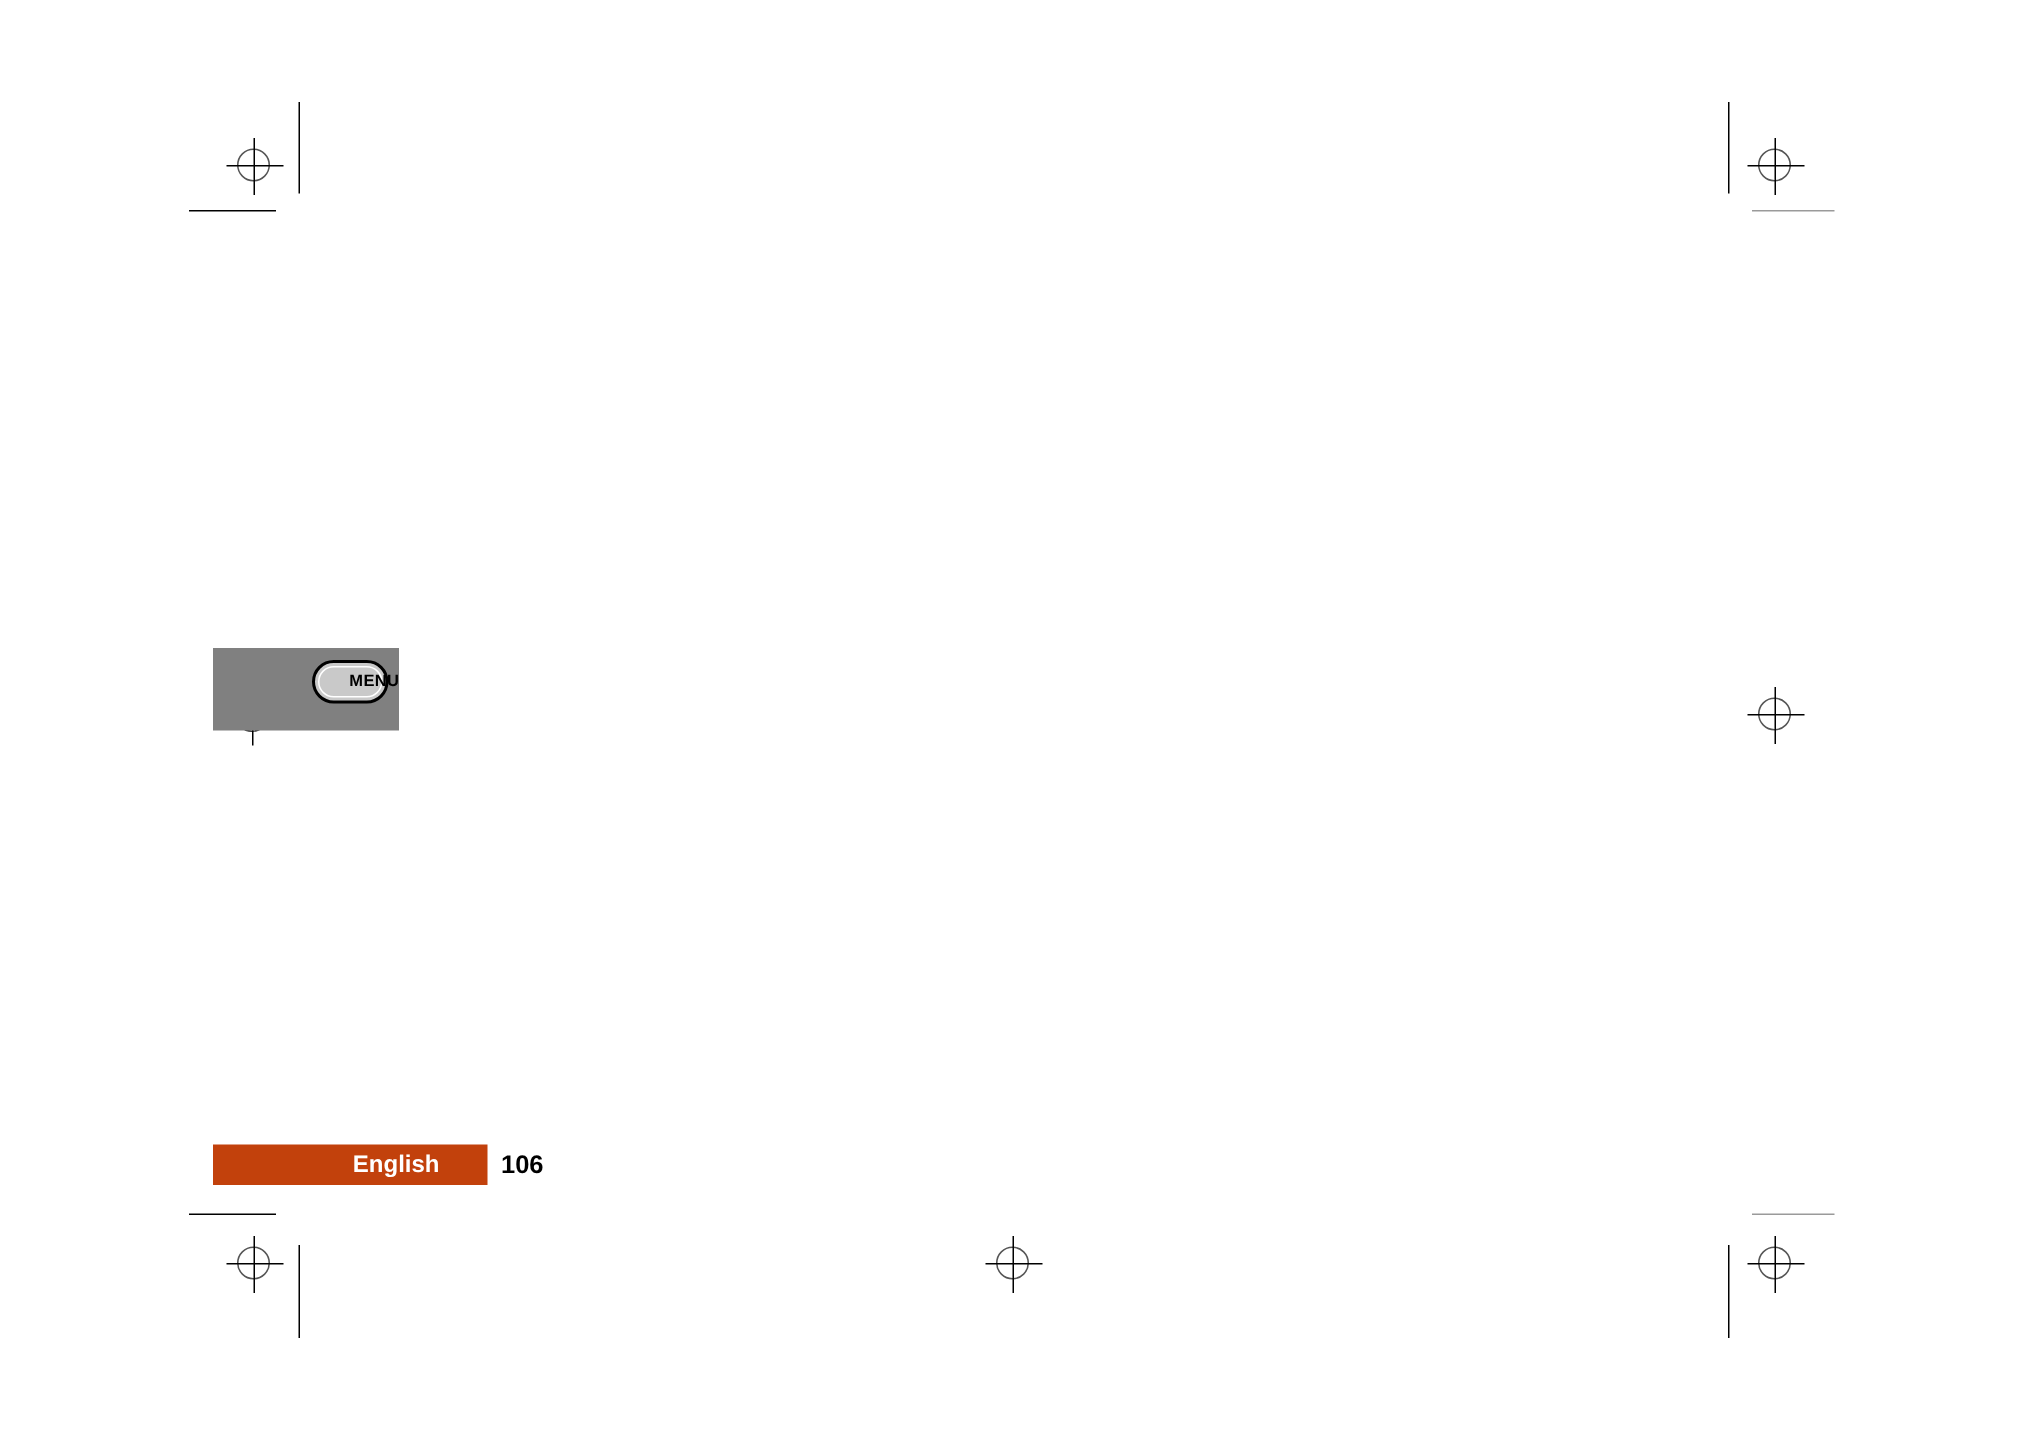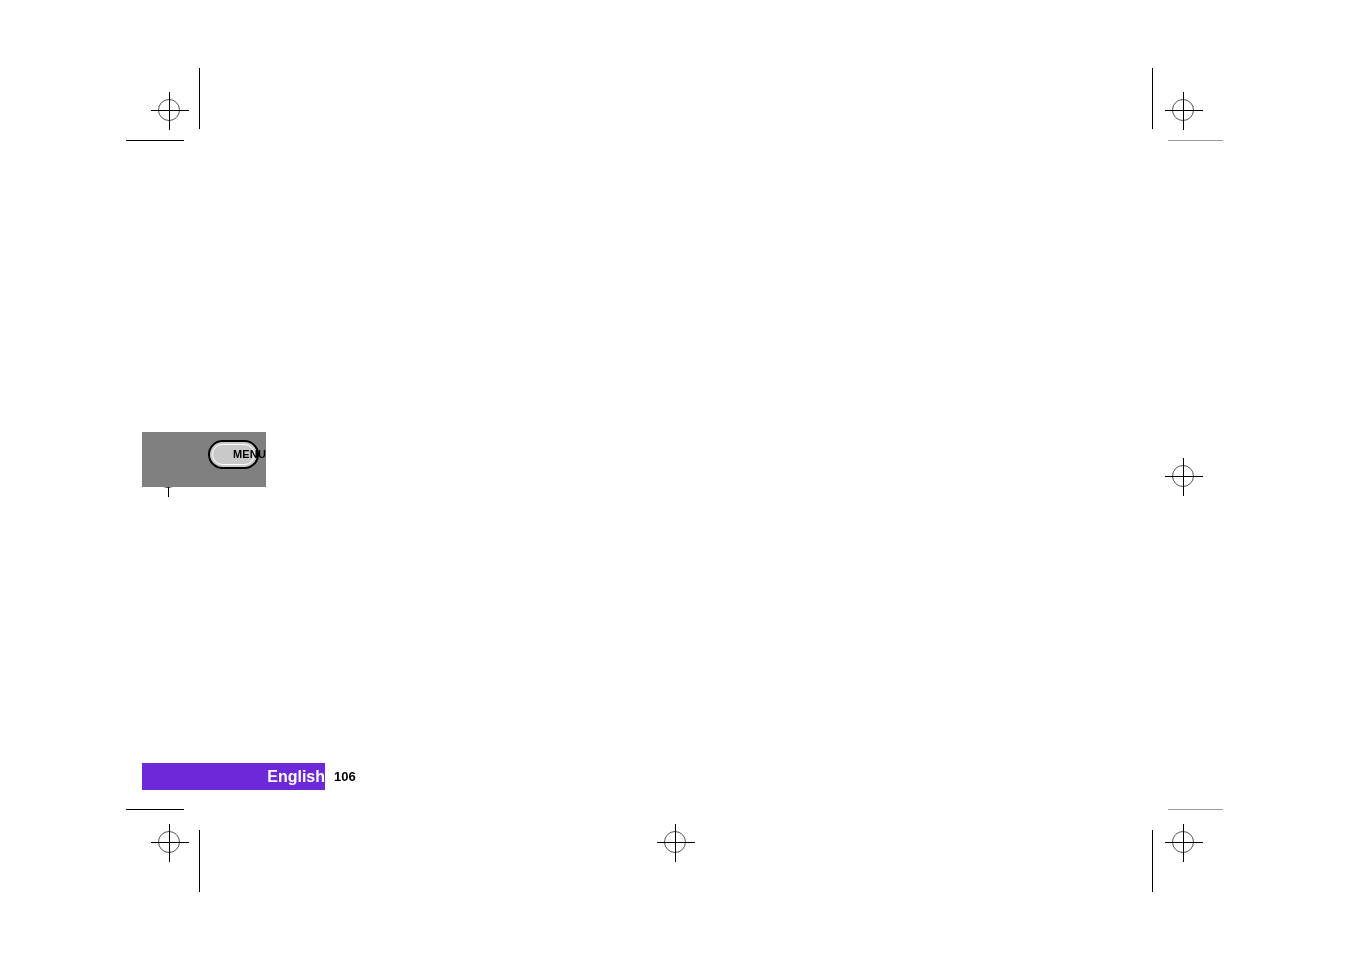--- a/index.html
+++ b/index.html
@@ -119,38 +119,39 @@
     position: absolute;
     left: 142px;
     top: 763px;
     height: 27px;
     display: flex;
     align-items: center;
   }
   #footer-bar {
     width: 183px;
     height: 27px;
-    background: #6d28d9;
+    background: #c2410c;
     display: flex;
     align-items: center;
     justify-content: flex-end;
     box-sizing: border-box;
+    padding-right: 32px;
   }
   #footer-bar .lang {
     color: #ffffff;
     font-family: "Liberation Sans", sans-serif;
     font-size: 16px;
     font-weight: bold;
     line-height: 1;
   }
   #page-number {
     margin-left: 9px;
     color: #000000;
     font-family: "Liberation Sans", sans-serif;
-    font-size: 13px;
+    font-size: 17px;
     font-weight: bold;
     line-height: 1;
   }
 </style>
 </head>
 <body>
 
 <div id="page">
 
   <div id="trim-marks">

